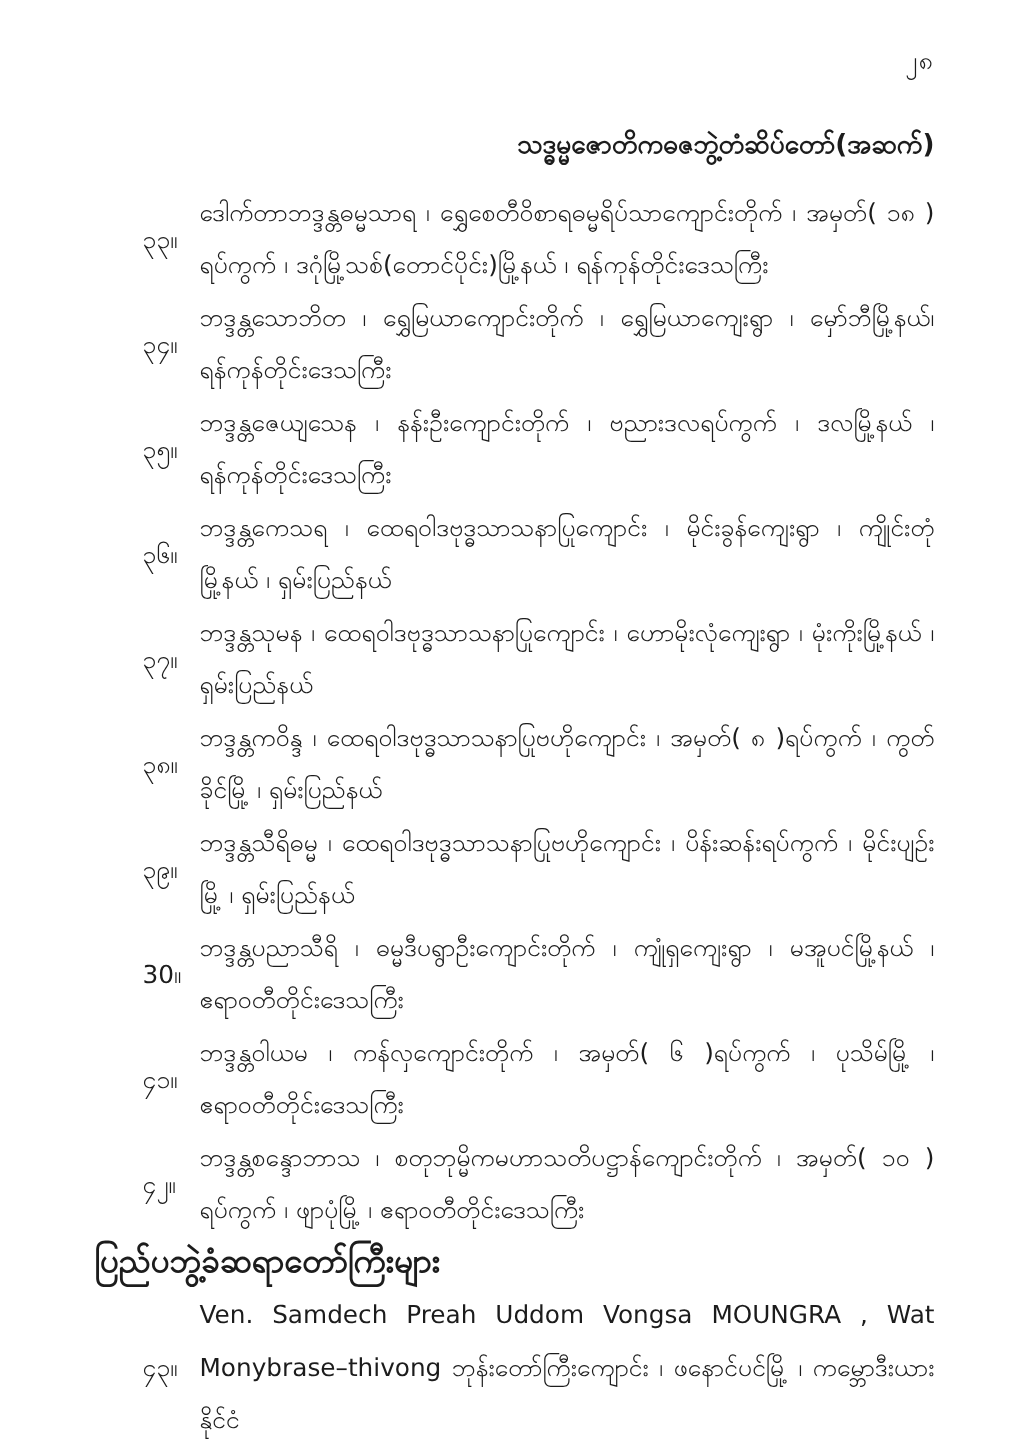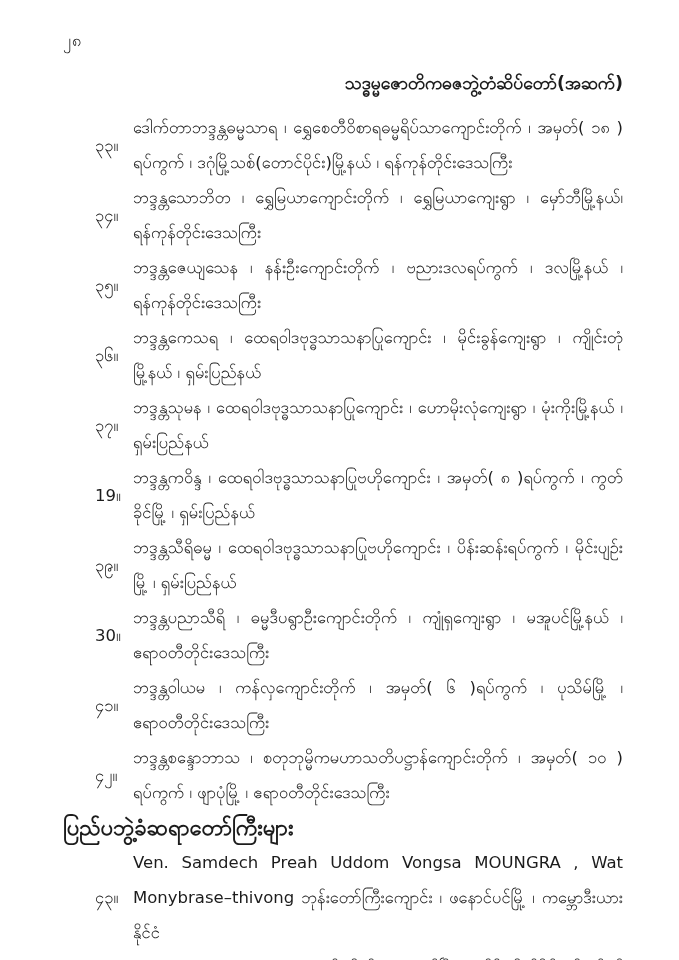--- a/index.html
+++ b/index.html
@@ -10,23 +10,23 @@
     margin: 0 auto;
     background: #ffffff;
     box-sizing: border-box;
     padding: 30px 56px 20px 63px;
     font-family: "DejaVu Sans", "Liberation Sans", sans-serif;
     color: #1c1c1c;
     font-size: 16.5px;
     overflow: hidden;
   }
   .page-number {
-    text-align: left;
+    text-align: right;
     line-height: 22px;
-    margin-bottom: 18px;
+    margin-bottom: 32px;
     letter-spacing: 1px;
   }
   .doc-title {
     text-align: right;
     font-weight: bold;
     font-size: 17.5px;
     margin: 0 0 14px 0;
     line-height: 26px;
   }
   .entry-list { margin-left: 32px; }
@@ -78,21 +78,21 @@
       <span class="num">၃၆။</span>
       <span class="body">ဘဒ္ဒန္တကေသရ ၊ ထေရဝါဒဗုဒ္ဓသာသနာပြုကျောင်း ၊ မိုင်းခွန်ကျေးရွာ ၊ ကျိုင်းတုံမြို့နယ် ၊ ရှမ်းပြည်နယ်</span>
     </div>
 
     <div class="entry">
       <span class="num">၃၇။</span>
       <span class="body">ဘဒ္ဒန္တသုမန ၊ ထေရဝါဒဗုဒ္ဓသာသနာပြုကျောင်း ၊ ဟောမိုးလုံကျေးရွာ ၊ မုံးကိုးမြို့နယ် ၊ ရှမ်းပြည်နယ်</span>
     </div>
 
     <div class="entry">
-      <span class="num">19။</span>
+      <span class="num">၃၈။</span>
       <span class="body">ဘဒ္ဒန္တကဝိန္ဒ ၊ ထေရဝါဒဗုဒ္ဓသာသနာပြုဗဟိုကျောင်း ၊ အမှတ်( ၈ )ရပ်ကွက် ၊ ကွတ်ခိုင်မြို့ ၊ ရှမ်းပြည်နယ်</span>
     </div>
 
     <div class="entry">
       <span class="num">၃၉။</span>
       <span class="body">ဘဒ္ဒန္တသီရိဓမ္မ ၊ ထေရဝါဒဗုဒ္ဓသာသနာပြုဗဟိုကျောင်း ၊ ပိန်းဆန်းရပ်ကွက် ၊ မိုင်းပျဉ်းမြို့ ၊ ရှမ်းပြည်နယ်</span>
     </div>
 
     <div class="entry">
       <span class="num">30။</span>

